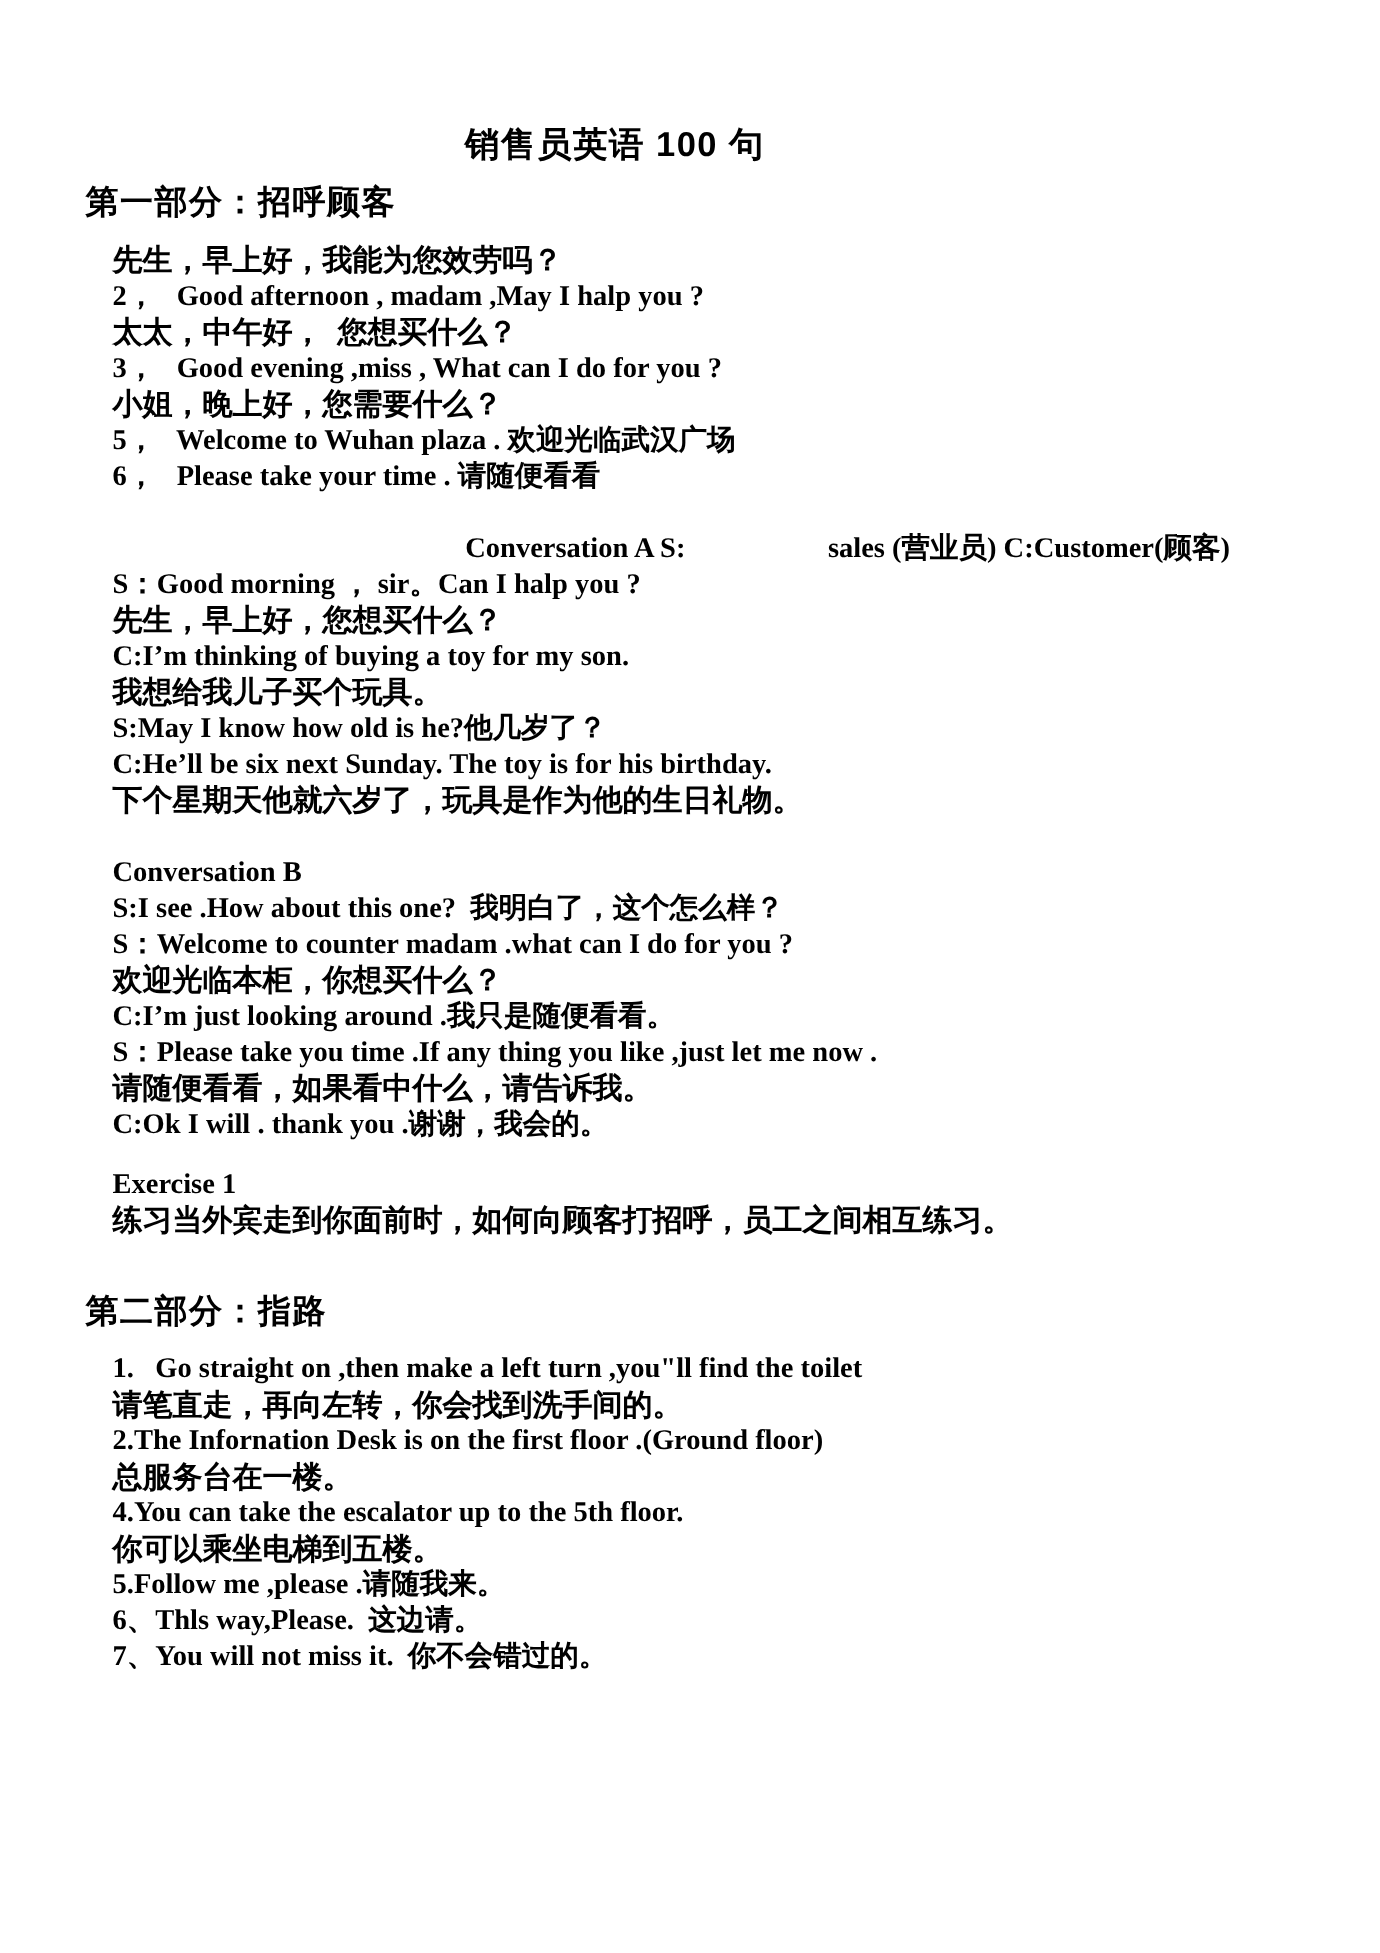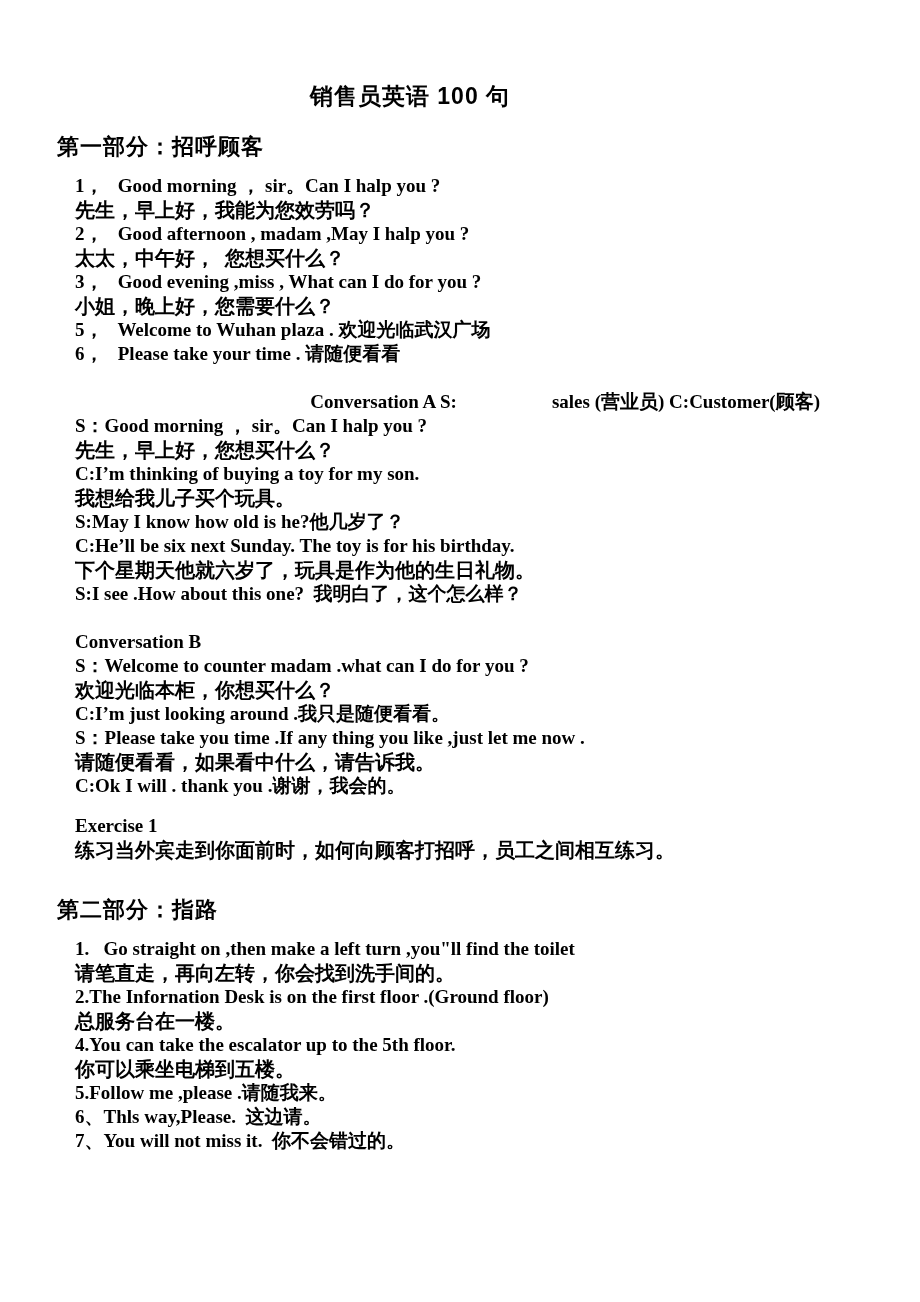--- a/index.html
+++ b/index.html
@@ -21,21 +21,21 @@
   .doc-title {
     margin: 0;
     font-size: 23px;
     line-height: 26px;
     font-weight: bold;
     text-align: center;
     letter-spacing: 1px;
     font-family: "Liberation Sans", "DejaVu Sans", sans-serif;
   }
   .sec-heading {
-    margin: 24px 0 13px 57px;
+    margin: 12px 0 13px 57px;
     font-size: 22px;
     line-height: 28px;
     font-weight: bold;
     letter-spacing: 1px;
     font-family: "Liberation Sans", "DejaVu Sans", sans-serif;
   }
   .sec-heading.sec2 {
     margin-top: 34px;
   }
   .sec-body {
@@ -62,38 +62,37 @@
 </head>
 <body>
 
 <div class="page">
 
   <h1 class="doc-title">销售员英语 100 句</h1>
 
   <section>
     <h2 class="sec-heading">第一部分：招呼顾客</h2>
     <div class="sec-body">
-        <div class="line en">1，   Good morning ， sir。Can I halp you ?</div>
         <div class="line zh">先生，早上好，我能为您效劳吗？</div>
         <div class="line en">2，   Good afternoon , madam ,May I halp you ?</div>
         <div class="line zh">太太，中午好，  您想买什么？</div>
         <div class="line en">3，   Good evening ,miss , What can I do for you ?</div>
         <div class="line zh">小姐，晚上好，您需要什么？</div>
         <div class="line en">5，   Welcome to Wuhan plaza . 欢迎光临武汉广场</div>
         <div class="line en">6，   Please take your time . 请随便看看</div>
         <div class="line en flush" style="margin-top: 24px; text-align: right;">Conversation A S:                    sales (营业员) C:Customer(顾客)</div>
         <div class="line en">S：Good morning ， sir。Can I halp you ?</div>
         <div class="line zh">先生，早上好，您想买什么？</div>
         <div class="line en">C:I’m thinking of buying a toy for my son.</div>
         <div class="line zh">我想给我儿子买个玩具。</div>
         <div class="line en">S:May I know how old is he?他几岁了？</div>
         <div class="line en">C:He’ll be six next Sunday. The toy is for his birthday.</div>
         <div class="line zh">下个星期天他就六岁了，玩具是作为他的生日礼物。</div>
+        <div class="line en" style="margin-top: 24px;">Conversation B</div>
         <div class="line en">S:I see .How about this one?  我明白了，这个怎么样？</div>
-        <div class="line en" style="margin-top: 24px;">Conversation B</div>
         <div class="line en">S：Welcome to counter madam .what can I do for you ?</div>
         <div class="line zh">欢迎光临本柜，你想买什么？</div>
         <div class="line en">C:I’m just looking around .我只是随便看看。</div>
         <div class="line en">S：Please take you time .If any thing you like ,just let me now .</div>
         <div class="line zh">请随便看看，如果看中什么，请告诉我。</div>
         <div class="line en">C:Ok I will . thank you .谢谢，我会的。</div>
         <div class="line en" style="margin-top: 16px;">Exercise 1</div>
         <div class="line zh">练习当外宾走到你面前时，如何向顾客打招呼，员工之间相互练习。</div>
       </div>
   </section>

